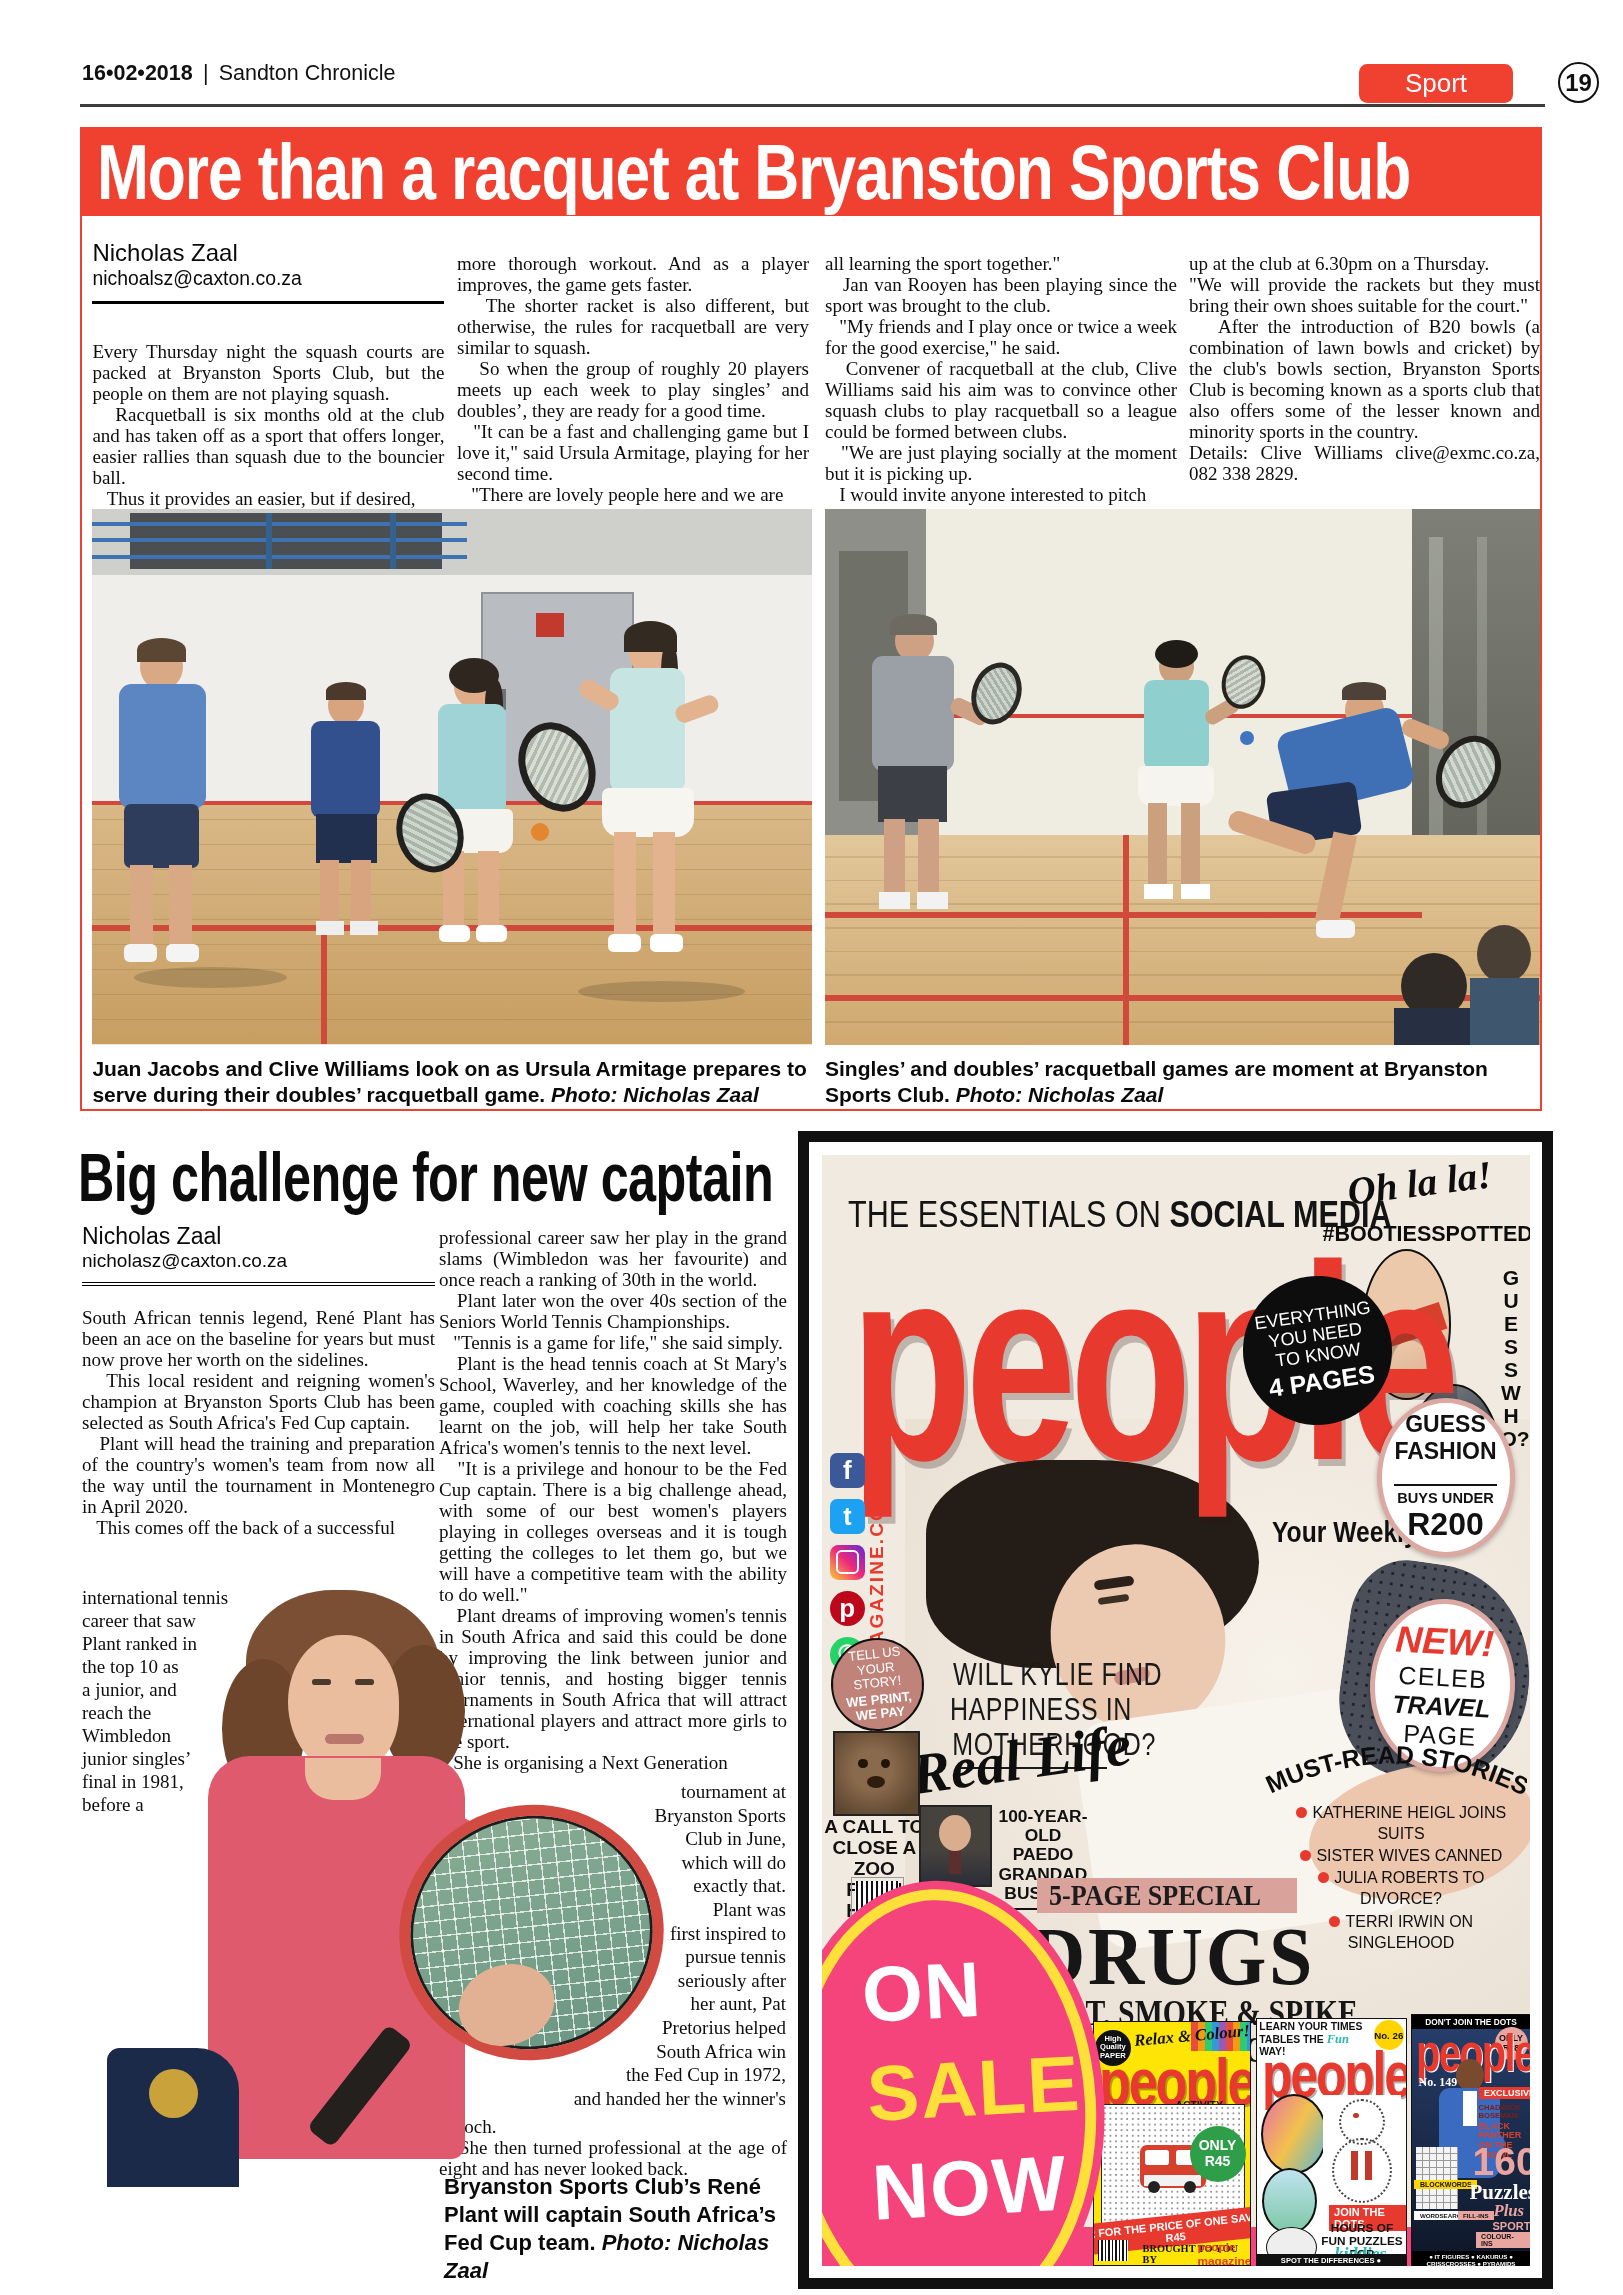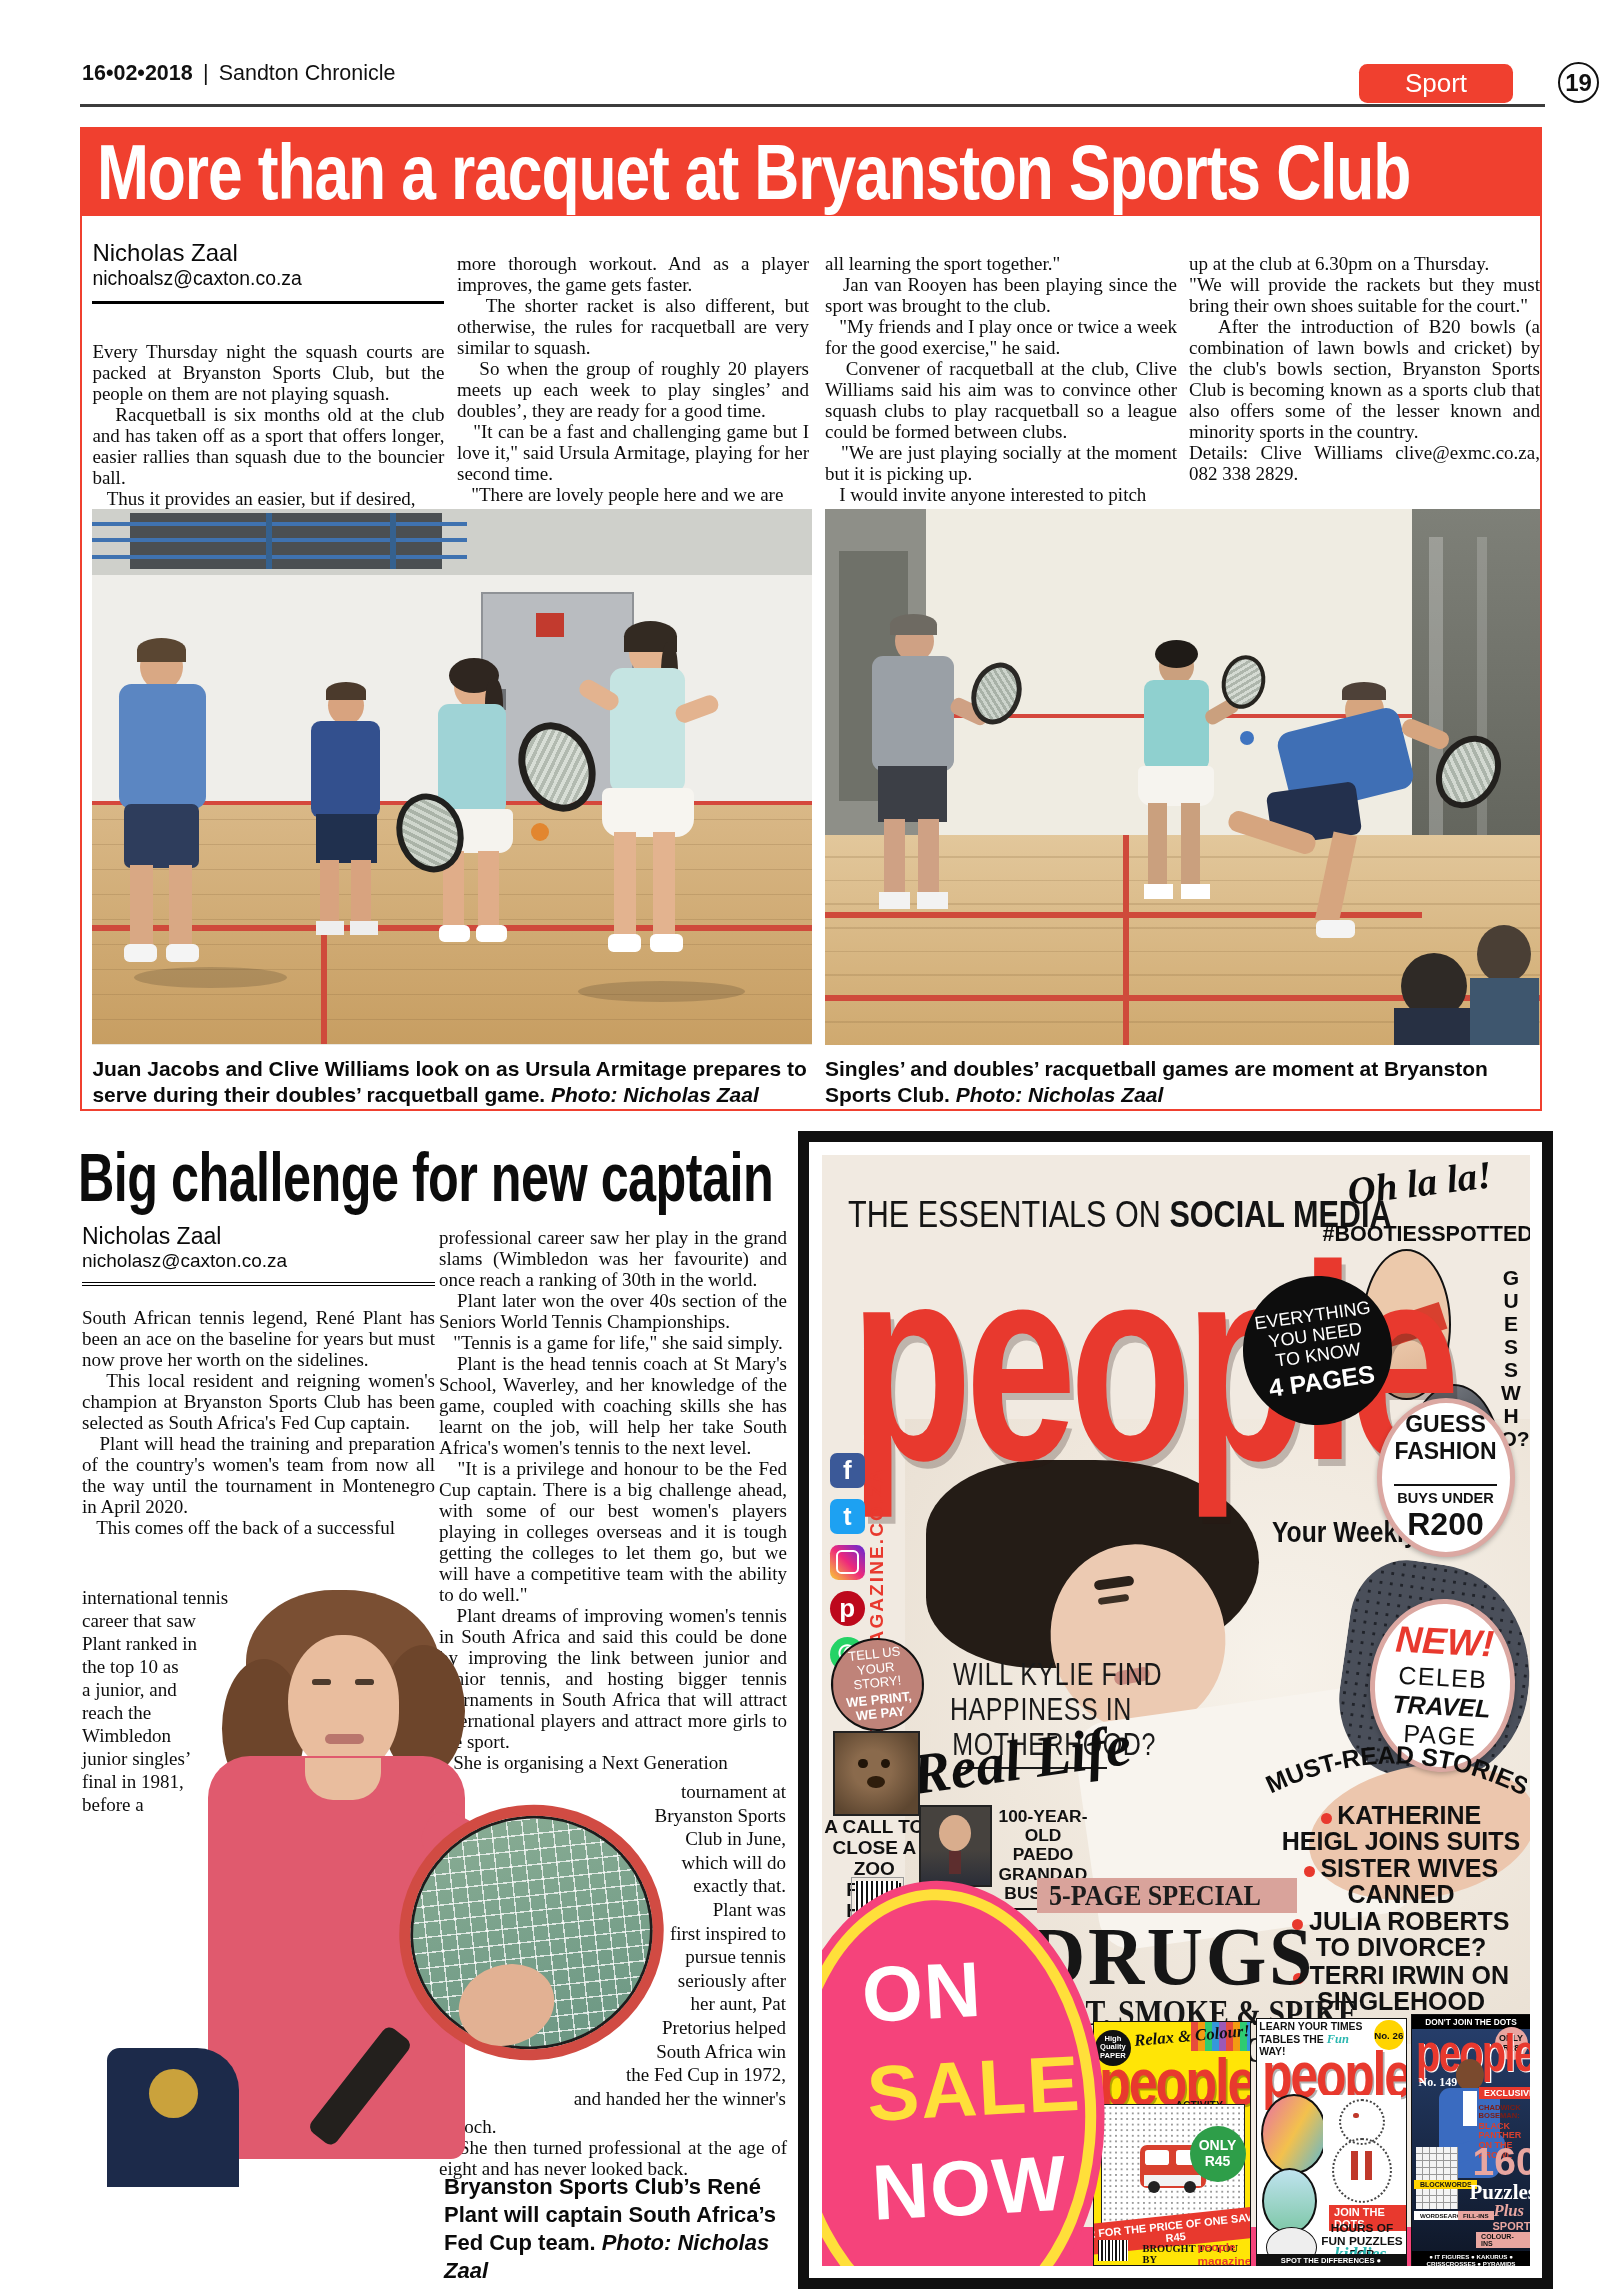--- a/index.html
+++ b/index.html
@@ -13,21 +13,21 @@
   .wrap-text{font-family:"Liberation Serif",serif;font-size:19px;line-height:23px;
              white-space:pre-line;color:#0d0d0d;}
   .caption{font-weight:bold;font-size:21px;line-height:26px;color:#0a0a0a;}
   .caption i{font-style:italic;}
   .byline-name{font-size:24px;color:#0a0a0a;}
   .byline-mail{font-size:19.4px;color:#0a0a0a;}
   .photo{overflow:hidden;}
   .oval-badge{border-radius:50%;background:#fff;border:5.6px solid #dba8a2;text-align:center;
               box-shadow:0 2.1px 5.6px rgba(0,0,0,.25);}
   .dot{display:inline-block;width:11px;height:11px;border-radius:50%;background:#e8392e;margin-right:5.6px;}
-  .story-item{font-weight:bold;font-size:25px;line-height:26px;text-align:center;margin-bottom:1.4px;}
+  .story-item{font-weight:normal;font-size:16px;line-height:21px;text-align:center;margin-bottom:1.4px;}
   .tag{display:inline-block;padding:1.4px 5.6px;font-weight:bold;}
 </style>
 </head>
 <body>
 
 <div class="page">
 
   <div class="abs" style="left:82px;top:61px;font-size:21.5px;">
     <span style="font-weight:bold;">16•02•2018</span>
     <span style="margin:0 4.2px;font-weight:300;">|</span>

